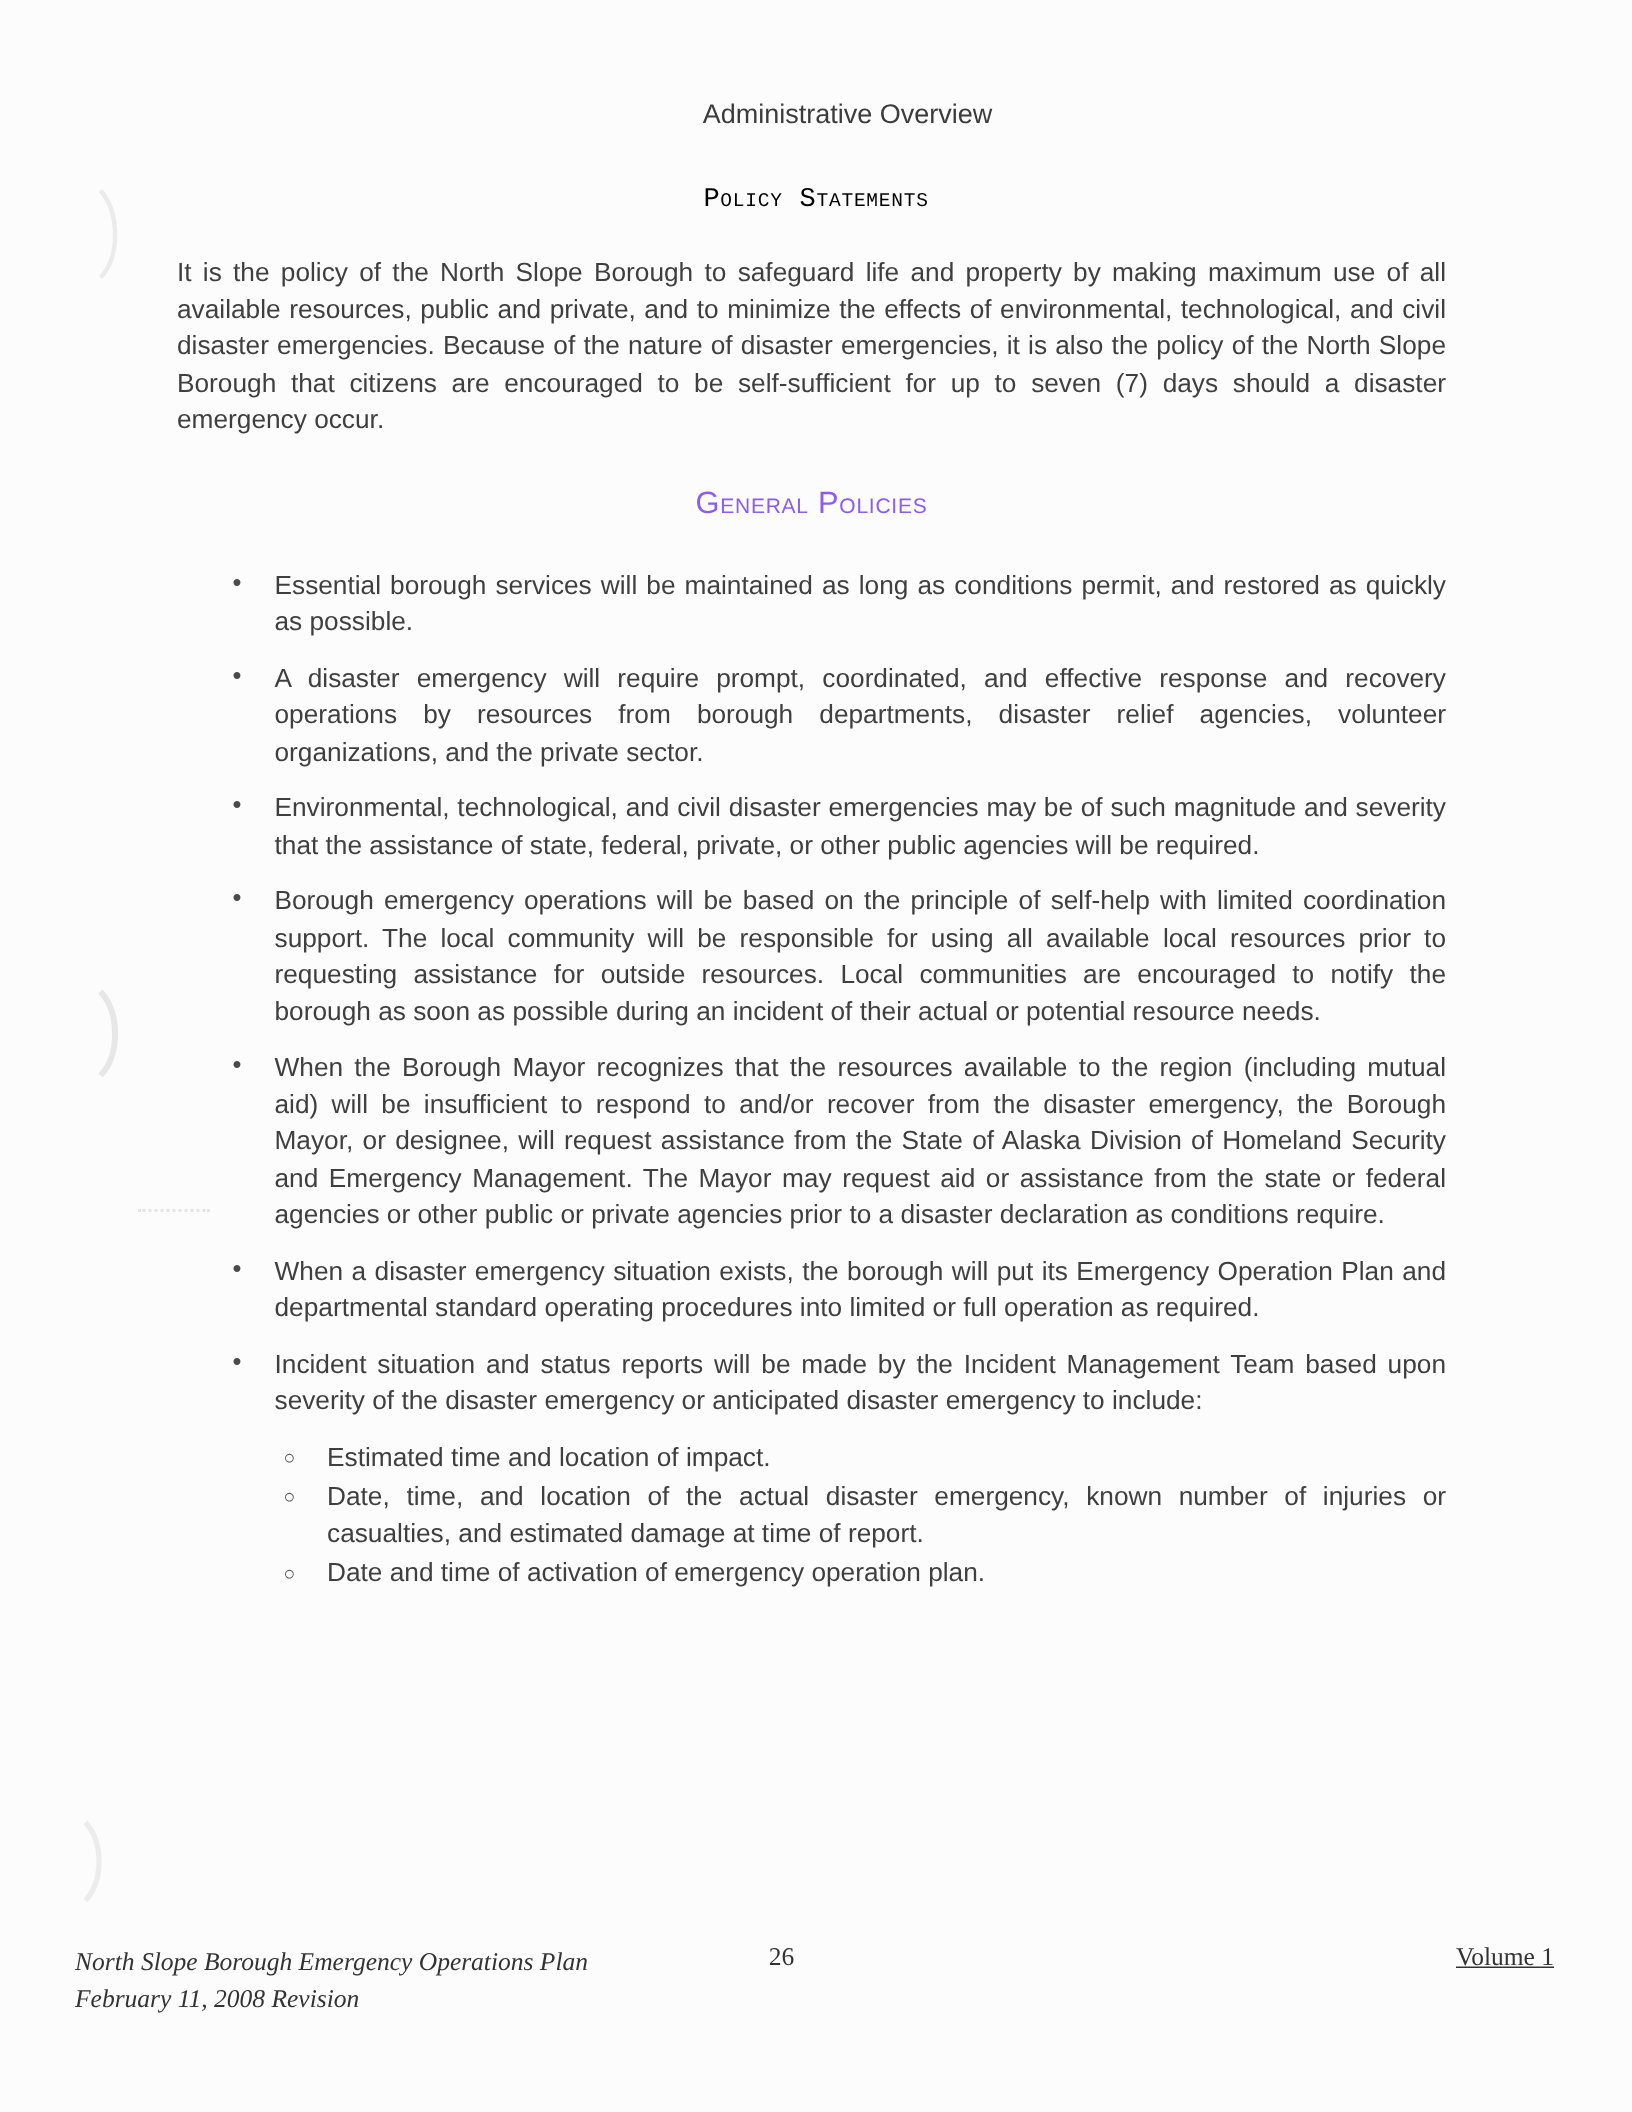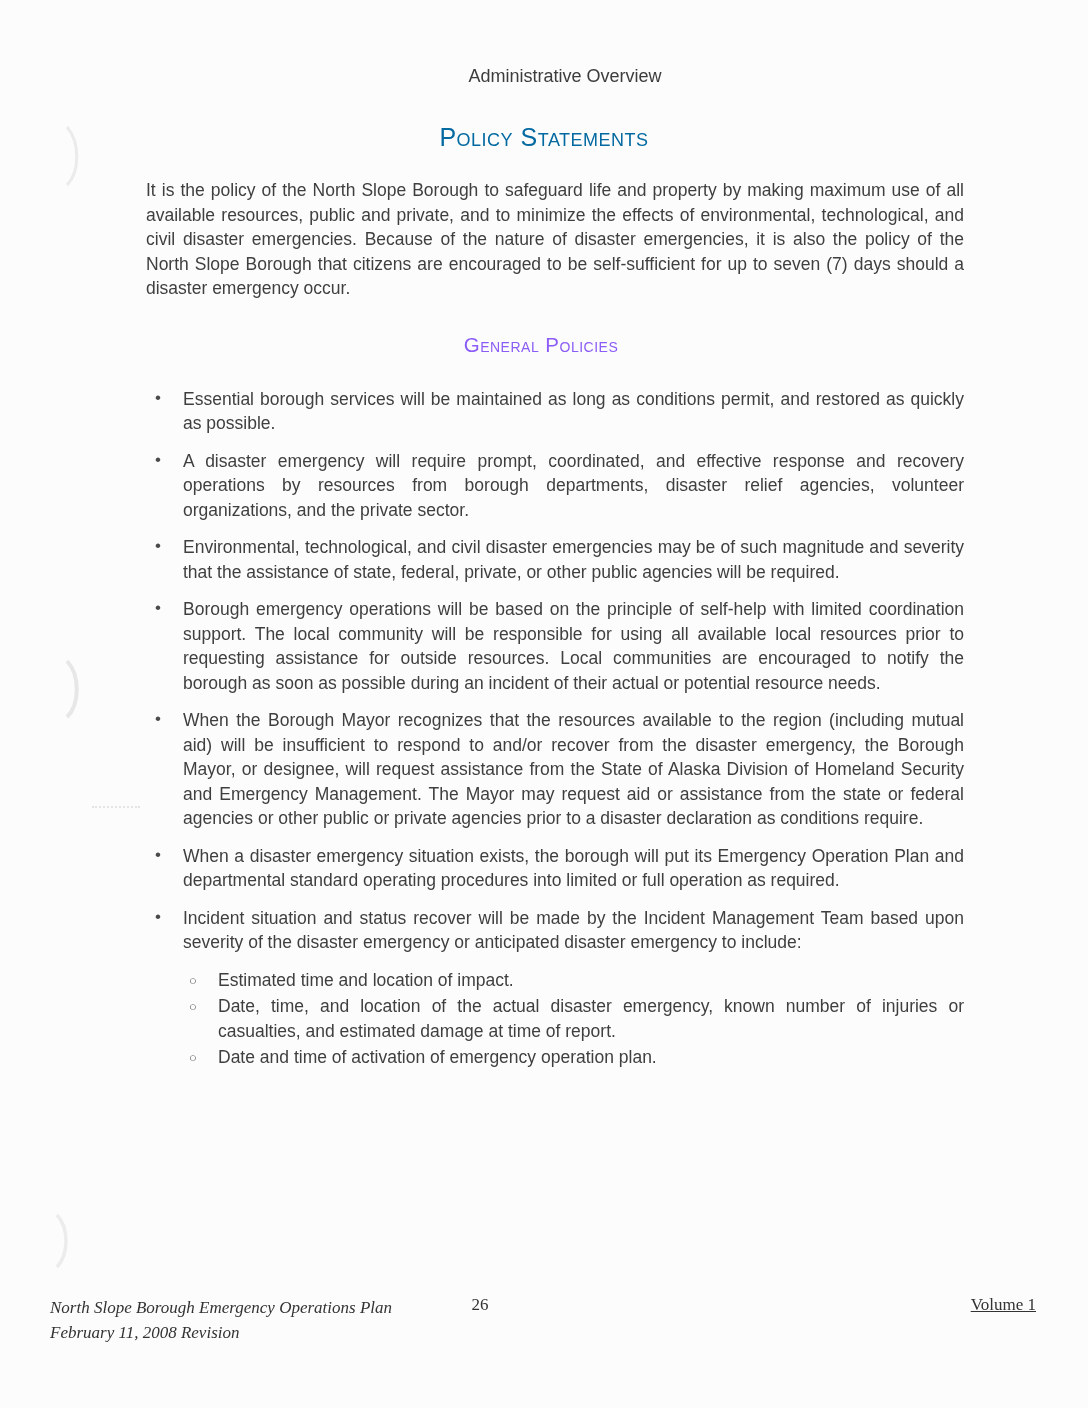--- a/index.html
+++ b/index.html
@@ -17,32 +17,32 @@
     padding-top: 66px;
     text-align: center;
     font-size: 18px;
     color: #3c3c3c;
     margin-left: 42px;
   }
   .doc-title {
     margin-top: 36px;
     text-align: center;
     font-variant: small-caps;
-    font-size: 25px;
+    font-size: 18px;
     letter-spacing: 0.5px;
-    color: #0369a1;
+    color: #000000;
+    font-family: Liberation Mono, monospace;
   }
   .content { margin: 0 124px 0 118px; }
 
   .intro {
     margin-top: 26px;
     font-size: 17.5px;
     line-height: 24.5px;
     text-align: justify;
-    margin-left: 28px;
   }
 
   .section-heading {
     margin: 32px 0 30px 0;
     text-align: center;
     font-variant: small-caps;
     font-size: 20.5px;
     letter-spacing: 0.5px;
     color: #8b5cf6;
   }
@@ -87,21 +87,21 @@
     color: #333333;
   }
   .footer-left {
     position: absolute; left: 50px; top: 0;
     line-height: 25px;
     white-space: pre-line;
     font-style: italic;
   }
   .footer-page {
     position: absolute; left: 0; top: 0;
-    width: 960px; text-align: center;
+    width: 960px; text-align: center; padding-left: 41px;
   }
   .footer-right {
     position: absolute; right: 52px; top: 0; text-decoration: underline;
   }
 
   .artifact { position: absolute; pointer-events: none; }
   .artifact-dashes {
     position: absolute;
     left: 92px; top: 806px;
     width: 48px;
@@ -153,21 +153,21 @@
     <div class="bullet">
       <span class="marker">•</span>
       <span>When the Borough Mayor recognizes that the resources available to the region (including mutual aid) will be insufficient to respond to and/or recover from the disaster emergency, the Borough Mayor, or designee, will request assistance from the State of Alaska Division of Homeland Security and Emergency Management. The Mayor may request aid or assistance from the state or federal agencies or other public or private agencies prior to a disaster declaration as conditions require.</span>
     </div>
     <div class="bullet">
       <span class="marker">•</span>
       <span>When a disaster emergency situation exists, the borough will put its Emergency Operation Plan and departmental standard operating procedures into limited or full operation as required.</span>
     </div>
     <div class="bullet">
       <span class="marker">•</span>
-      <span>Incident situation and status recover will be made by the Incident Management Team based upon severity of the disaster emergency or anticipated disaster emergency to include:</span>
+      <span>Incident situation and status reports will be made by the Incident Management Team based upon severity of the disaster emergency or anticipated disaster emergency to include:</span>
     </div>
 
     <div class="sub-list">
       <div class="sub-bullet">
         <span class="marker">○</span>
         <span>Estimated time and location of impact.</span>
       </div>
       <div class="sub-bullet">
         <span class="marker">○</span>
         <span>Date, time, and location of the actual disaster emergency, known number of injuries or casualties, and estimated damage at time of report.</span>

